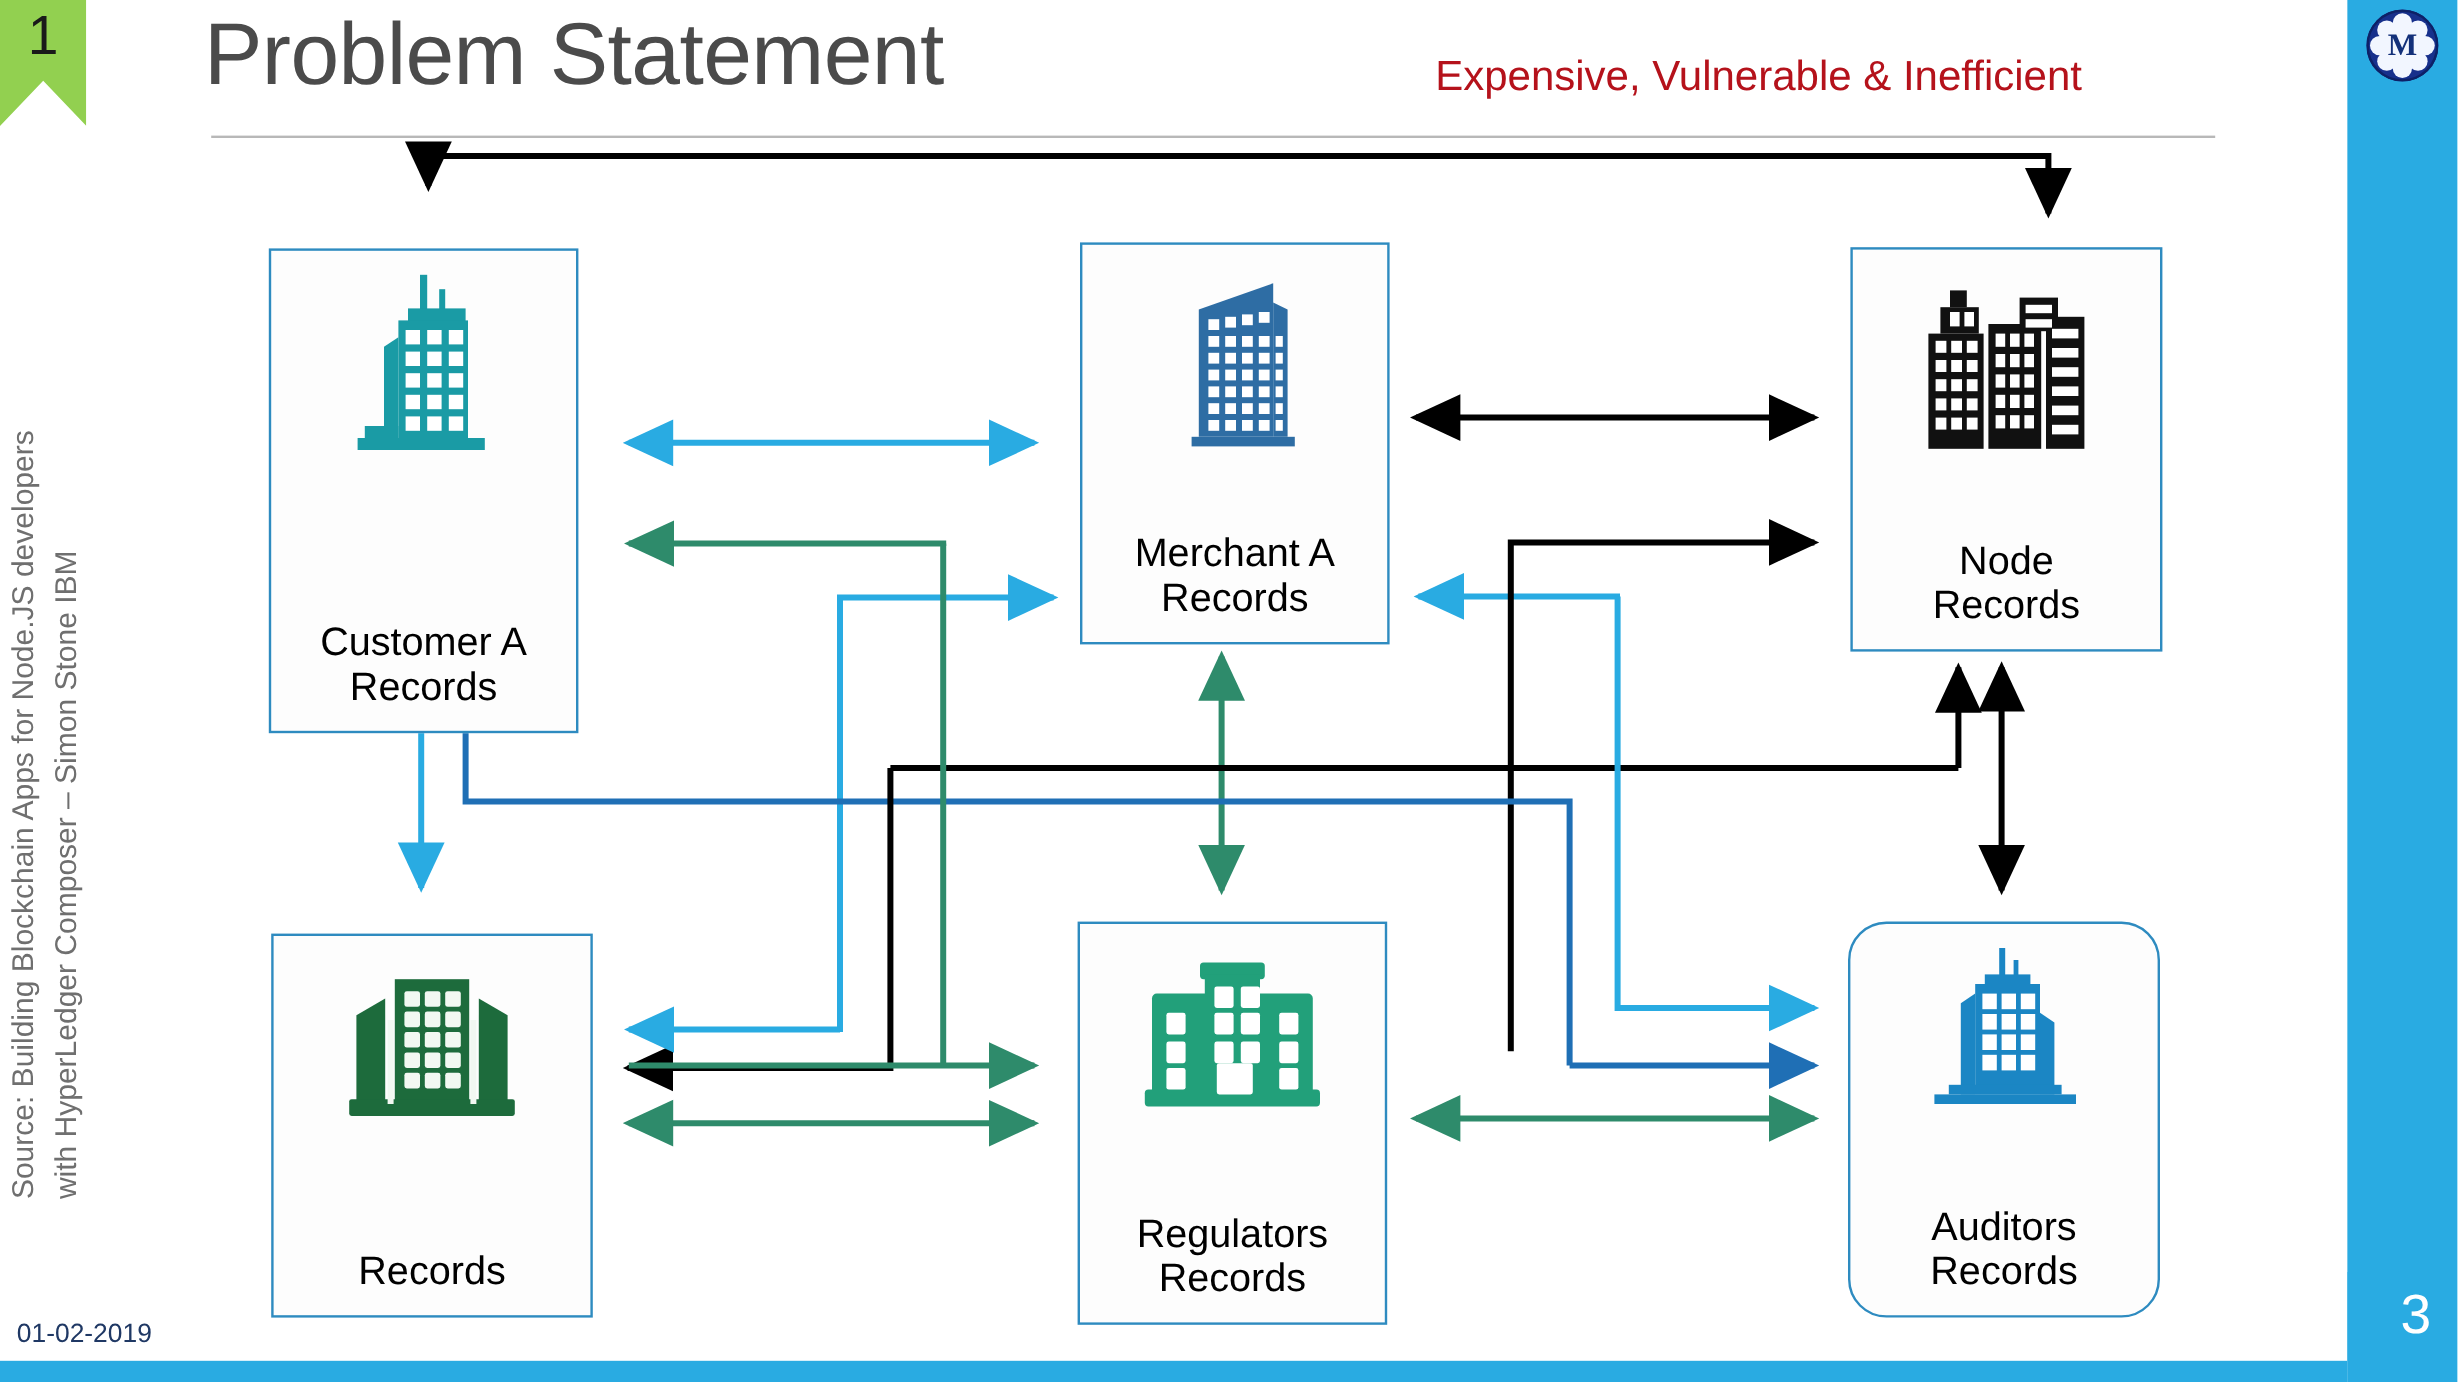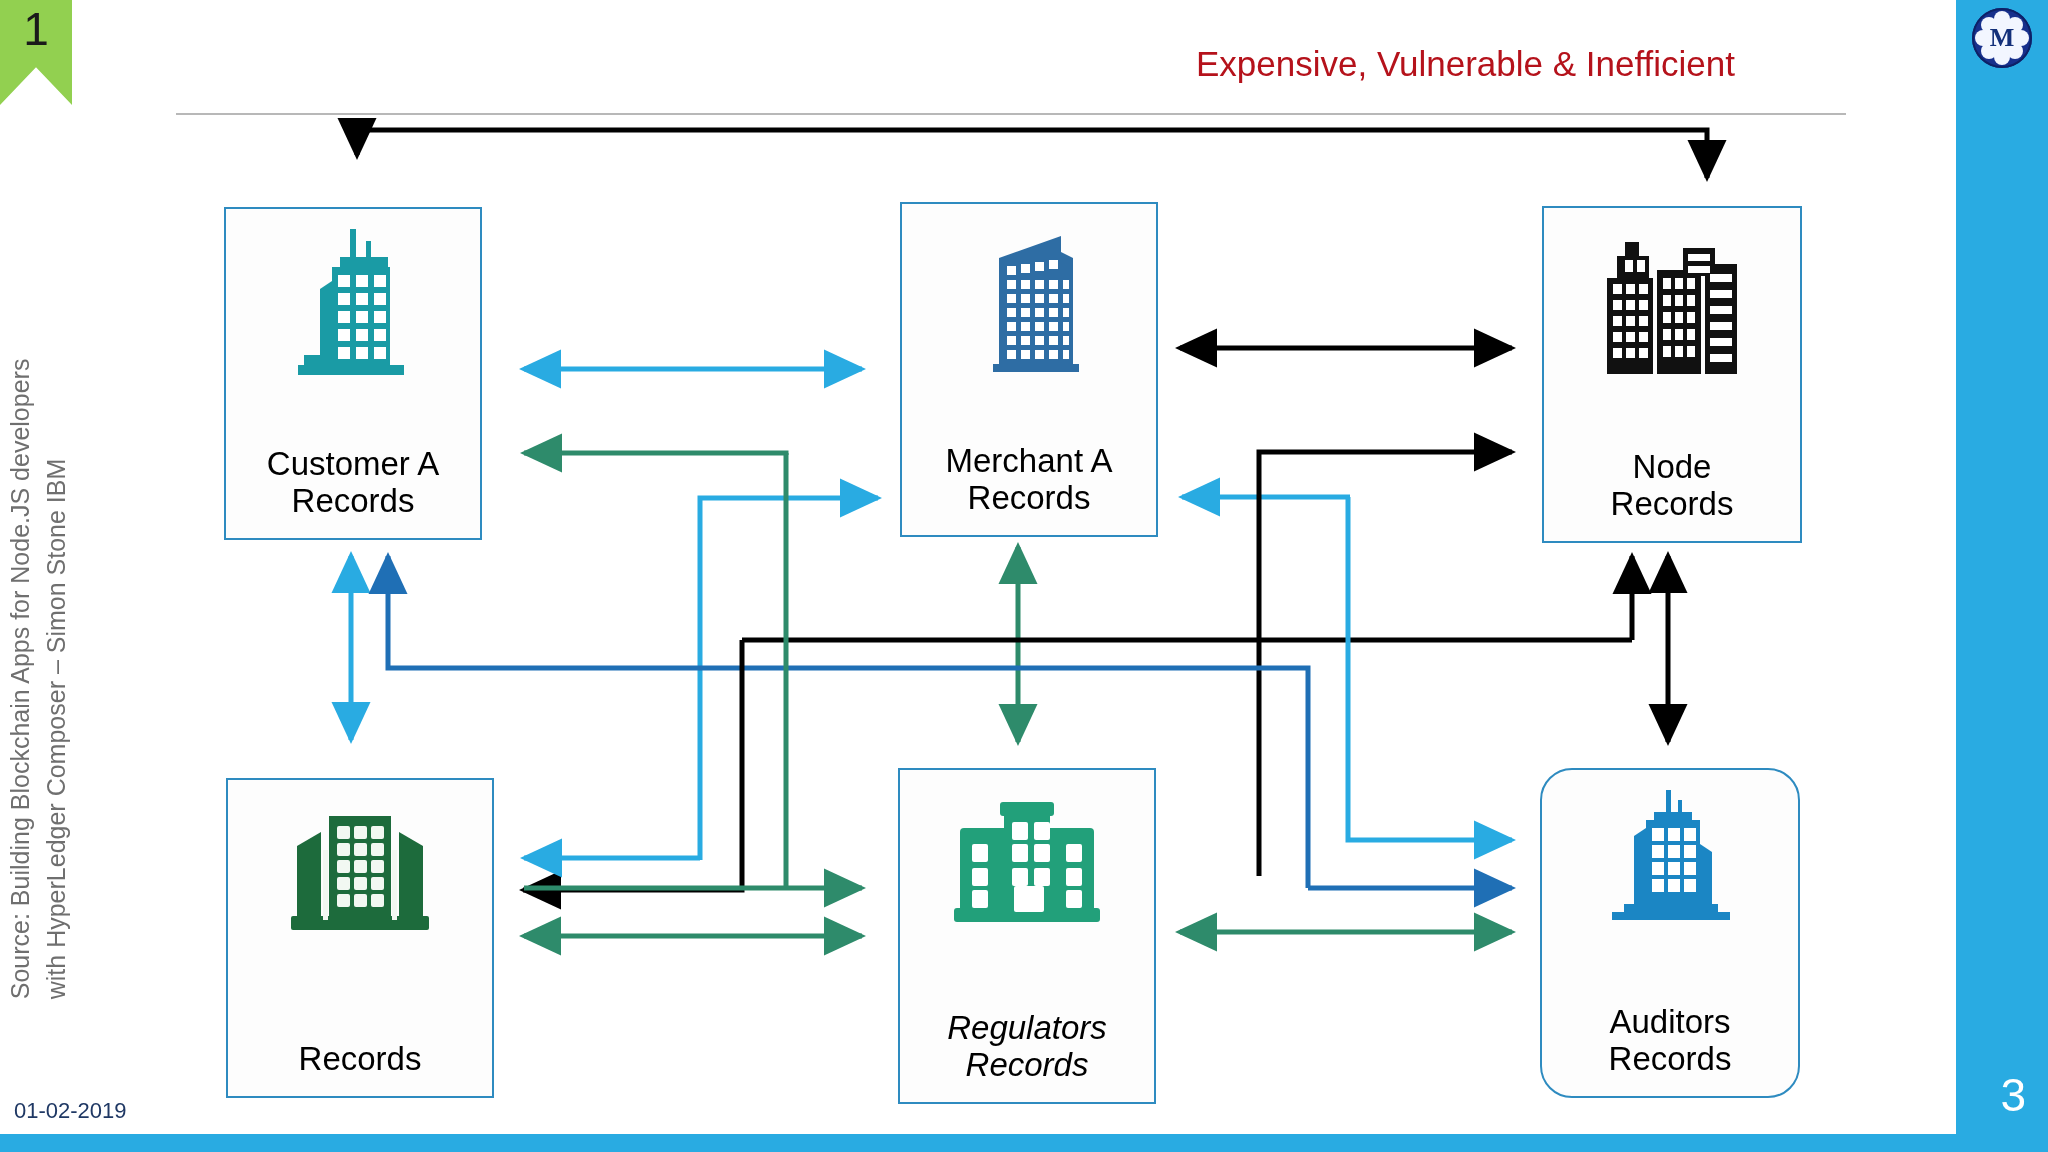--- a/index.html
+++ b/index.html
@@ -94,43 +94,44 @@
   .box .icon{display:block;}
   .box .lbl{
     font-size:33px;color:#000;text-align:center;line-height:1.12;
     font-family:"Liberation Sans",sans-serif;
   }
 
   #box-customer {left:224px; top:207px; width:260px; height:137px;}
   #box-merchant {left:900px; top:202px; width:258px; height:335px;padding-left:46px;}
   #box-bank     {left:1542px;top:206px; width:260px; height:337px;}
   #box-insurer  {left:226px; top:778px; width:268px; height:320px;}
-  #box-regulator{left:898px; top:768px; width:258px; height:336px;font-style:italic;}
+  #box-regulator{left:898px; top:768px; width:258px; height:336px;}
   #box-auditor  {left:1540px;top:768px; width:260px; height:330px;border-radius:32px;}
 
   
-  #box-customer {left:224px; top:207px; width:258px; height:333px;}
+  #box-customer {left:224px; top:207px; width:258px; height:404px;}
 
   .box-inner{
     position:absolute;inset:0;display:flex;flex-direction:column;
     align-items:center;justify-content:flex-start;padding-top:18px;box-sizing:border-box;
   }
   .box-lbl-wrap{position:absolute;left:0;right:0;bottom:18px;}
 
   svg{display:block;}
   .arrows{position:absolute;left:0;top:0;width:2048px;height:1152px;pointer-events:none;}
 </style>
 </head>
 <body>
 
 <div class="slide">
 
   <div class="ribbon"></div>
   <div class="ribbon-num">1</div>
 
+  <div class="title">Problem Statement</div>
   <div class="subtitle">Expensive, Vulnerable &amp; Inefficient</div>
   <div class="title-rule"></div>
 
   <div class="source">
     <span>Source: Building Blockchain Apps for Node.JS developers</span>
     <span>with HyperLedger Composer – Simon Stone IBM</span>
   </div>
 
   <svg class="arrows" viewBox="0 0 2048 1152">
     <defs>

